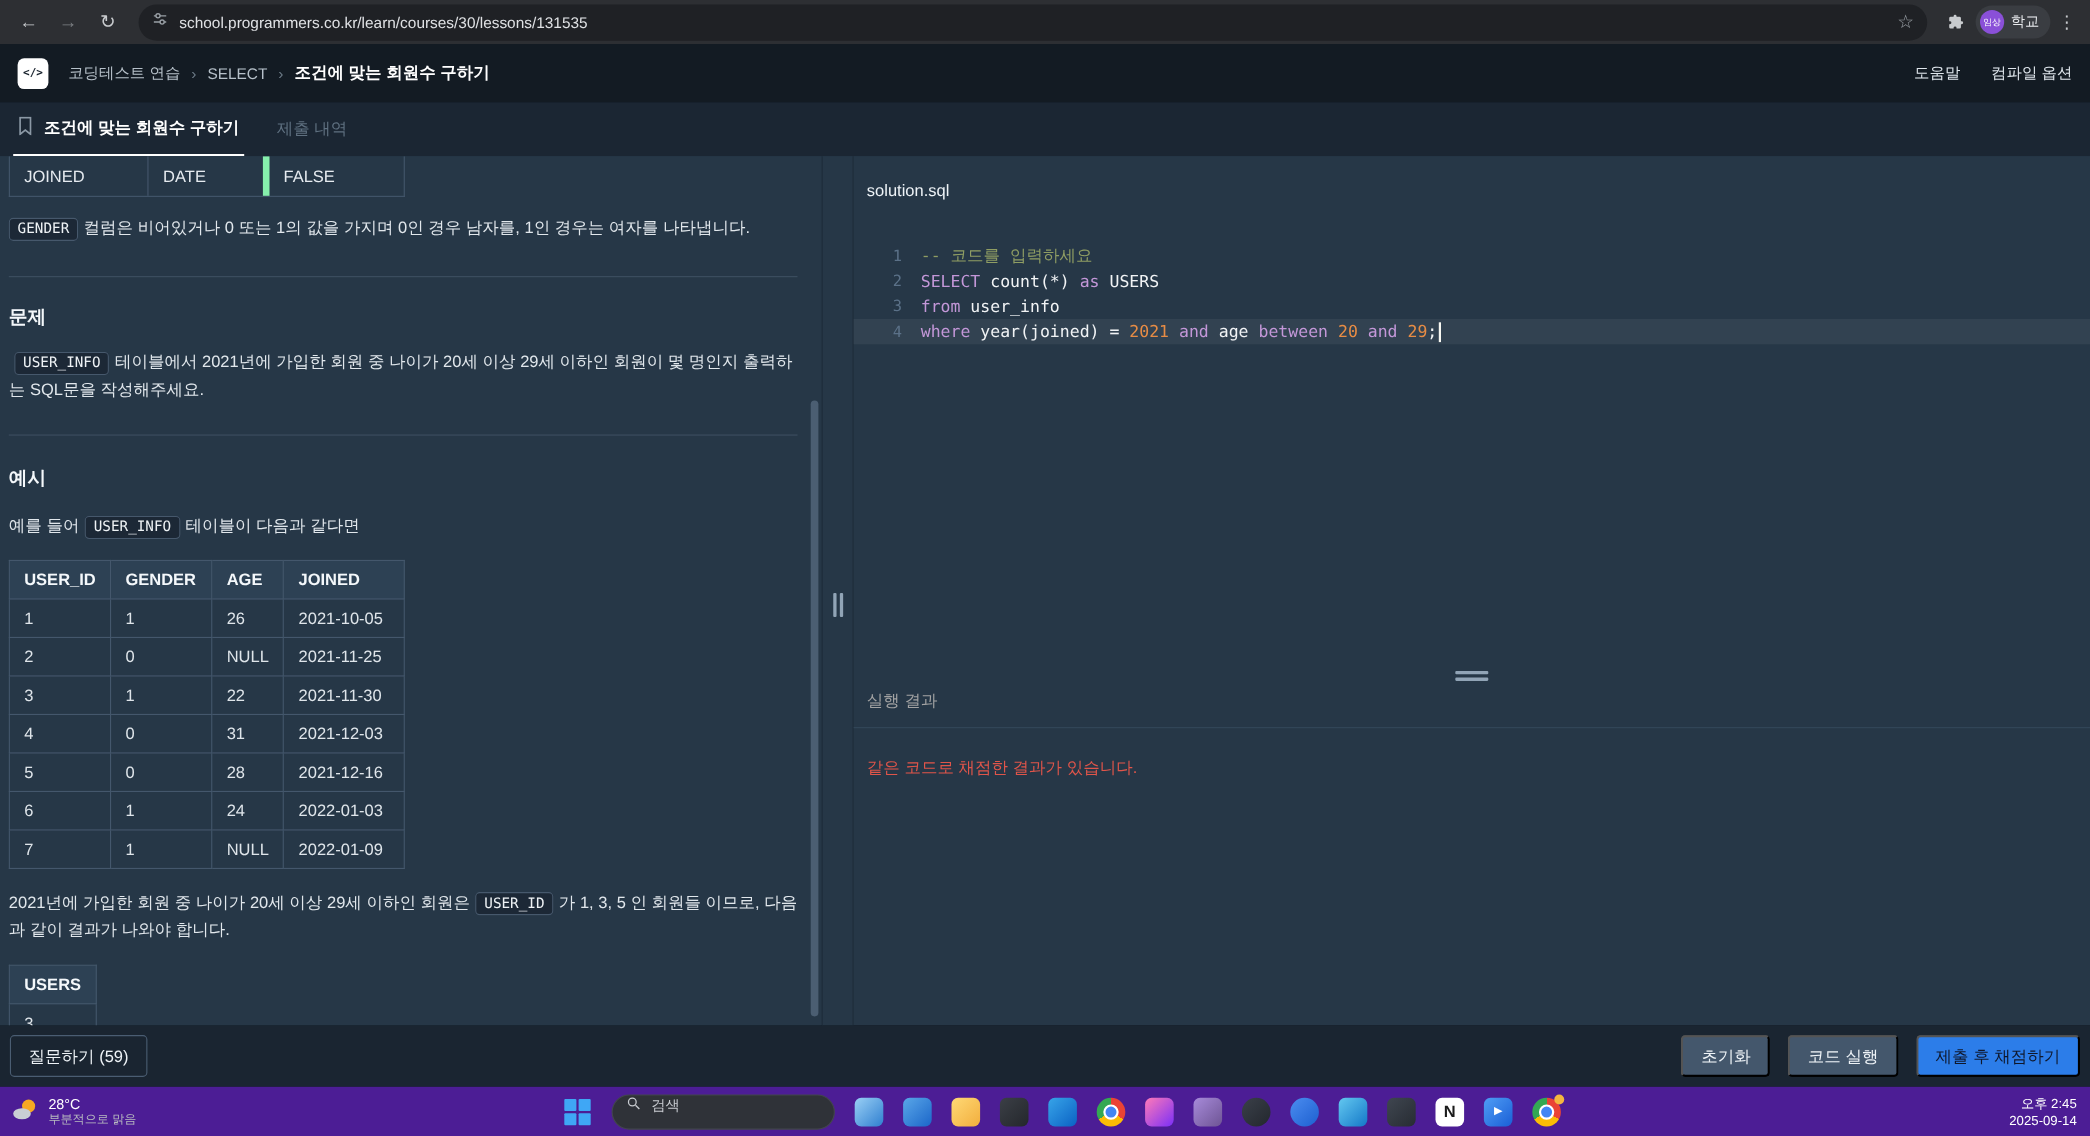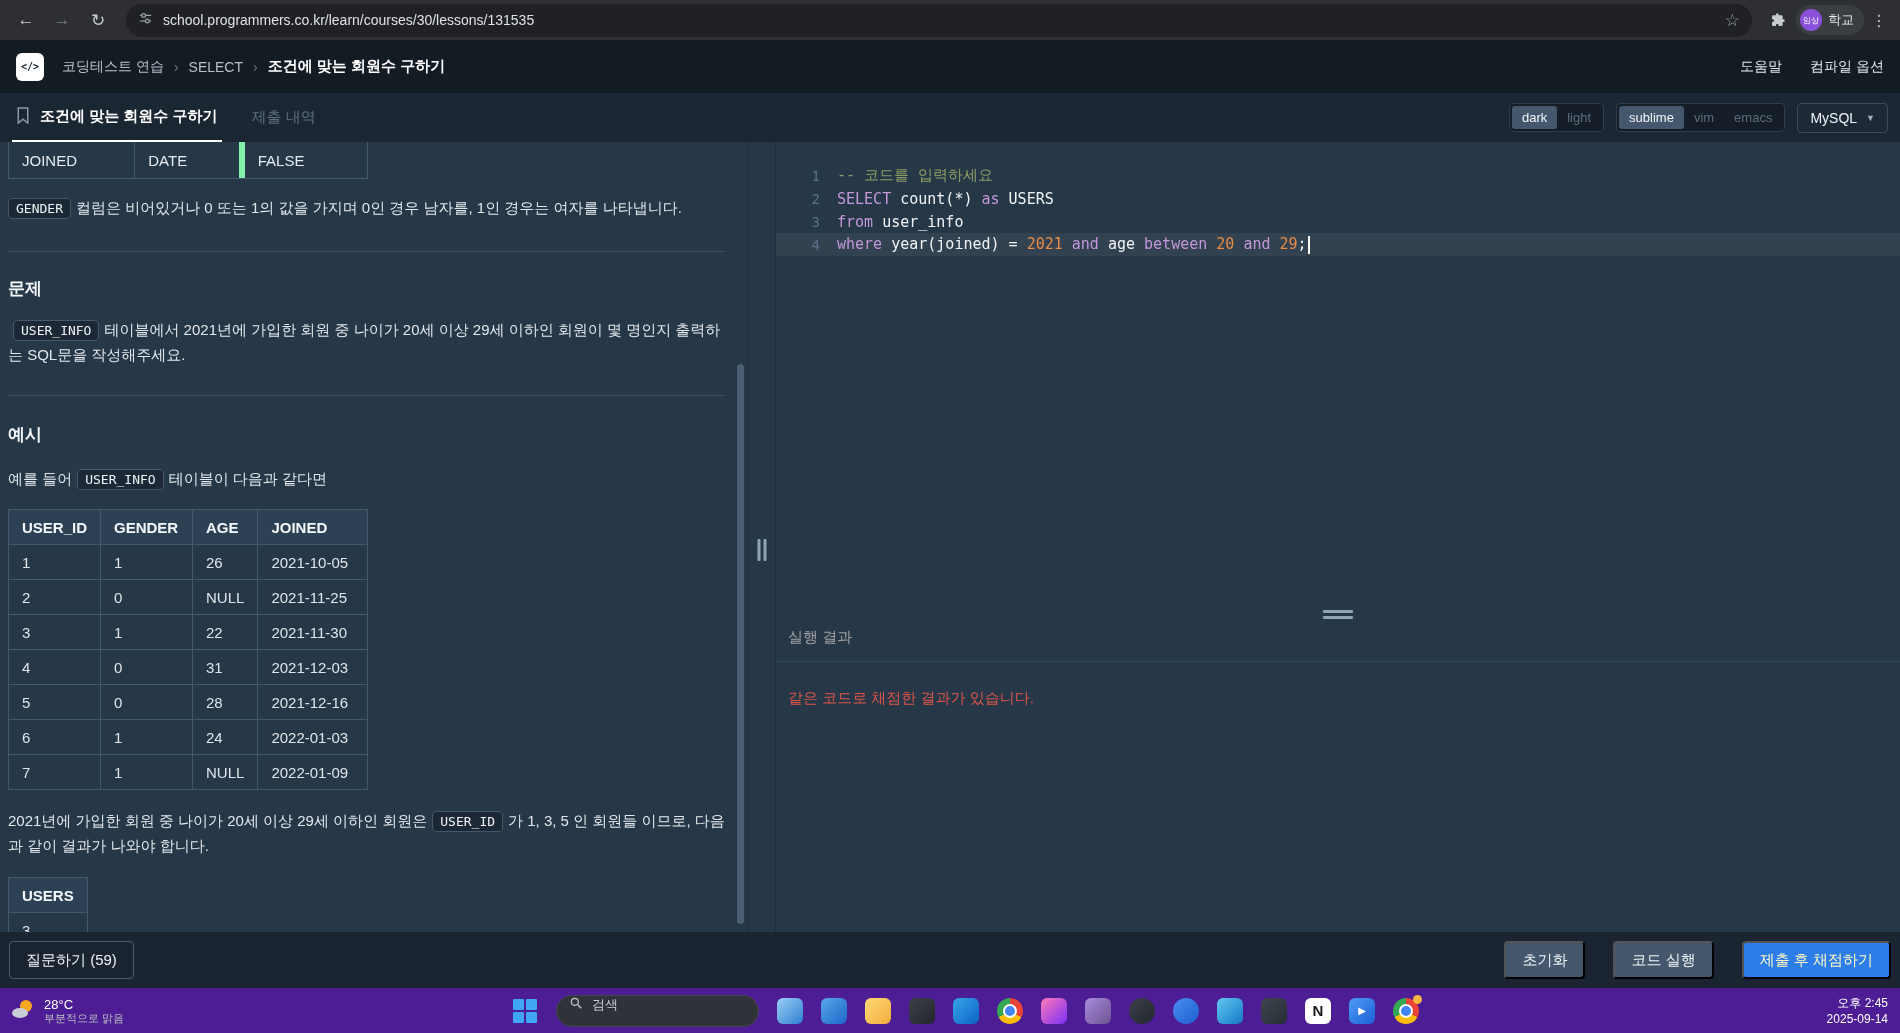--- a/index.html
+++ b/index.html
@@ -102,22 +102,22 @@
   .result-title{color:#a3a3a3;font-size:15px;}
   .result-divider{border:none;border-top:1px solid #344759;margin:14px -12px 0;}
   .result-message{margin-top:27px;color:#e0554a;font-size:15px;}
 
   
   .bottom-bar{height:56px;background:#1a2531;flex:none;display:flex;align-items:center;padding:0 9px;}
   .btn{height:38px;border-radius:4px;font-size:15px;display:flex;align-items:center;justify-content:center;
     padding:0 16px;color:#eef3f7;white-space:nowrap;}
   .btn-question{border:1px solid #4a5d72;background:transparent;}
   .btn-dark{background:#44576c;}
-  .btn-primary{background:#2c7de9;color:#fef9c3;}
-  .bottom-right{margin-left:auto;display:flex;gap:28px;padding-left:21px;}
+  .btn-primary{background:#2c7de9;color:#0f172a;}
+  .bottom-right{margin-left:auto;display:flex;gap:16px;padding-left:21px;}
 
   
   .taskbar{height:45px;background:#4c1d95;flex:none;position:relative;}
   .weather{position:absolute;left:10px;top:50%;transform:translateY(-50%);display:flex;align-items:center;gap:8px;}
   .weather-temp{color:#fff;font-size:13px;line-height:15px;}
   .weather-desc{color:#b9bcc0;font-size:11px;line-height:13px;}
   .tb-center{position:absolute;left:512px;top:50%;transform:translateY(-50%);display:flex;align-items:center;gap:18px;}
   .start{width:26px;height:26px;display:grid;grid-template-columns:11px 11px;grid-template-rows:11px 11px;gap:2px;align-content:center;justify-content:center;}
   .start i{background:#3fa7f5;border-radius:1px;}
   .search-pill{width:203px;height:32px;background:#2f3238;border:1px solid #43464d;border-radius:16px;
@@ -182,35 +182,20 @@
       <span>
         <svg width="14" height="17" viewBox="0 0 14 18" fill="none" stroke="#8b98a5" stroke-width="1.6">
           <path d="M2 1h10v16l-5-4-5 4z"></path>
         </svg>
       </span>
       <span>조건에 맞는 회원수 구하기</span>
     </div>
     <div class="tab inactive">
       <span>제출 내역</span>
     </div>
-    <div class="tab-controls">
-      <div class="seg-group">
-          <span class="seg on">dark</span>
-          <span class="seg">light</span>
-        </div>
-      <div class="seg-group">
-          <span class="seg on">sublime</span>
-          <span class="seg">vim</span>
-          <span class="seg">emacs</span>
-        </div>
-      <div class="lang-select">
-        <span>MySQL</span>
-        <span class="caret">▼</span>
-      </div>
-    </div>
   </div>
 
   <div class="main">
 
     <div class="left-panel">
       <div class="schema-partial">
         <span class="schema-cell">JOINED</span>
         <span class="schema-cell">DATE</span>
         <span class="schema-cell">FALSE</span>
       </div>
@@ -293,20 +278,21 @@
 
     <div class="vsplit">
       <span class="grip">
           <i></i>
           <i></i>
         </span>
     </div>
 
     <div class="right-panel">
       <div class="editor-section">
+        <div class="file-label">solution.sql</div>
         <div>
             <div class="editor-line">
               <span class="gutter">1</span>
               <span class="code"><span class="tok-comment">-- 코드를 입력하세요</span></span>
             </div>
             <div class="editor-line">
               <span class="gutter">2</span>
               <span class="code"><span class="tok-keyword">SELECT</span><span class="tok-plain"> count(*) </span><span class="tok-keyword">as</span><span class="tok-plain"> USERS</span></span>
             </div>
             <div class="editor-line">

